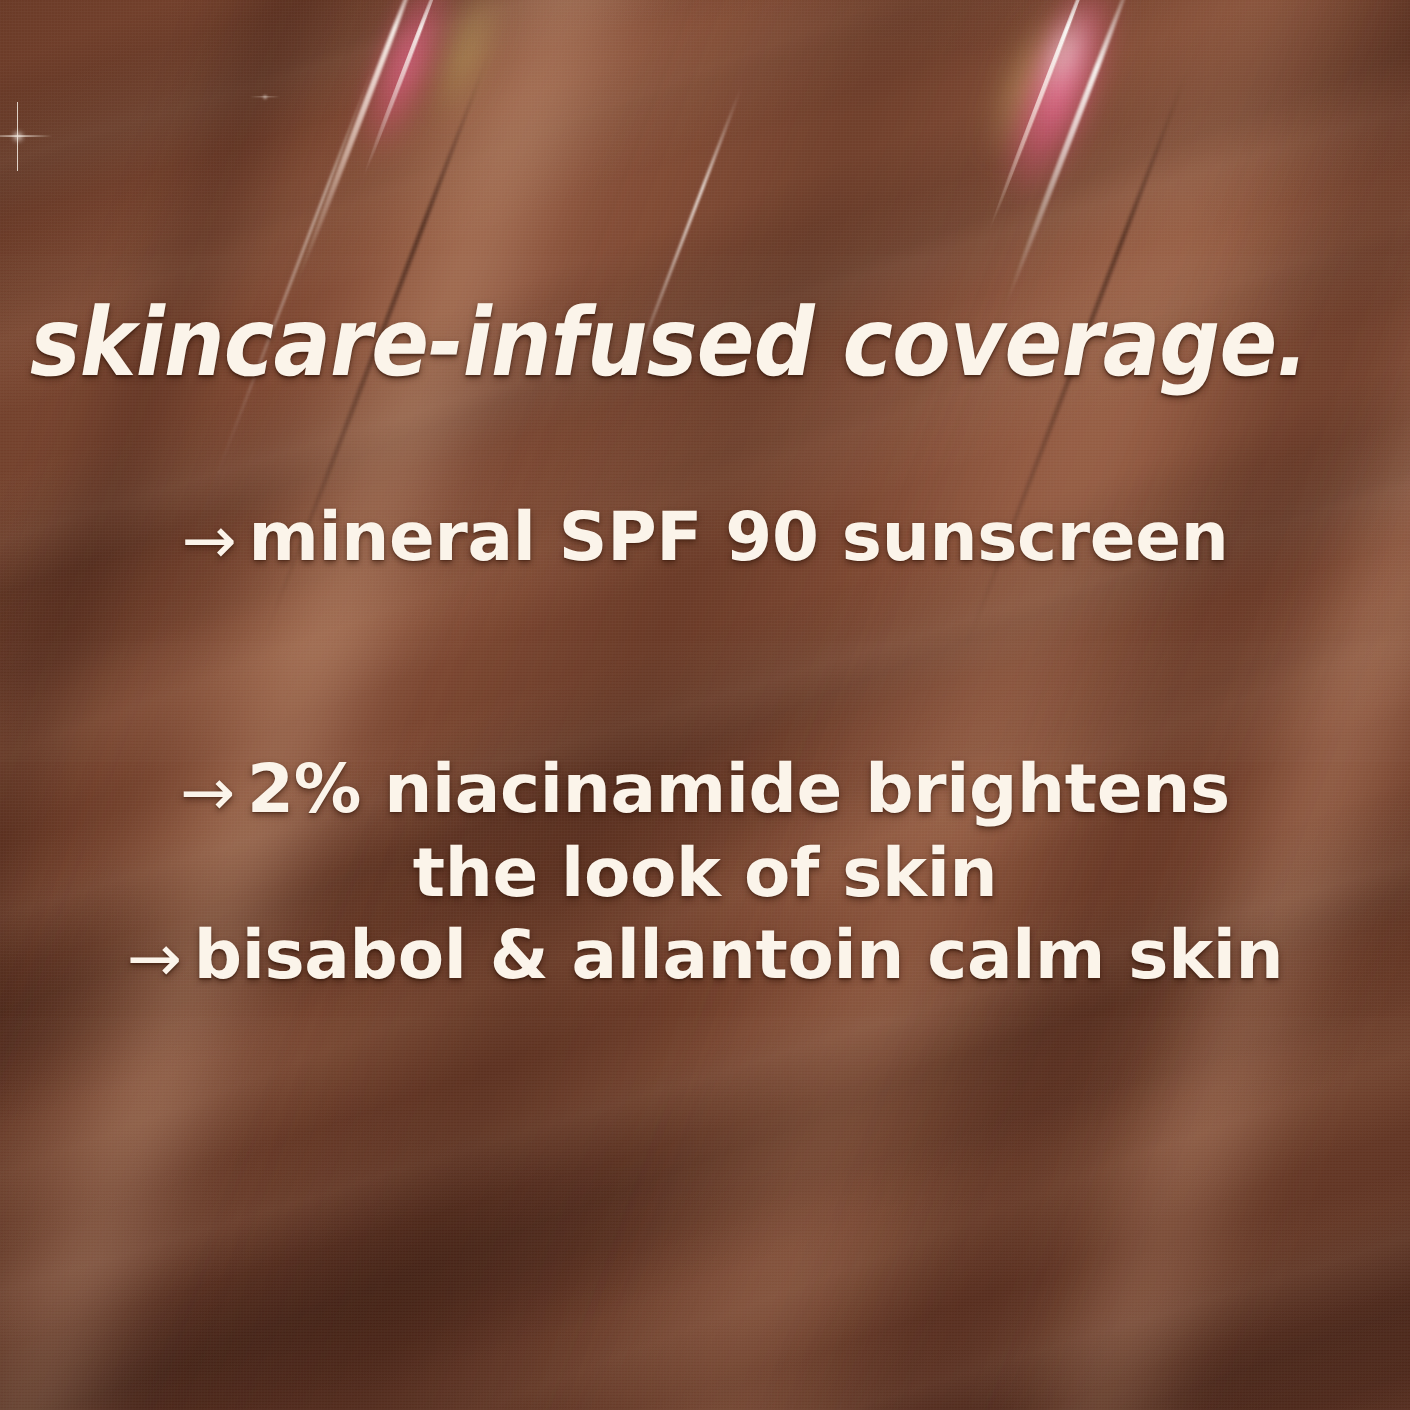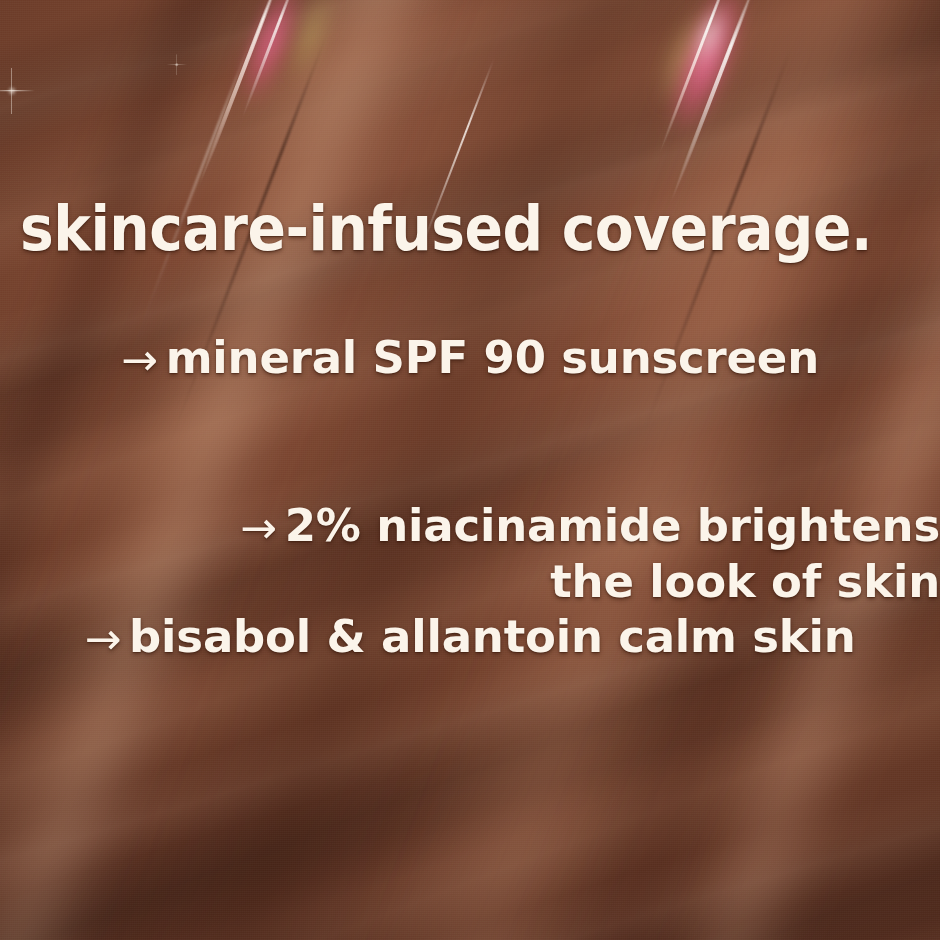--- a/index.html
+++ b/index.html
@@ -352,29 +352,29 @@
   </div>
   <div class="sparkle sparkle-2">
     <span class="sparkle-core"></span>
   </div>
 
   <div class="bg-layer bg-vignette"></div>
   <div class="bg-layer bg-grain"></div>
 
   <div class="content">
 
-    <div class="headline" style="font-size: 63px;">skincare-infused coverage.</div>
+    <div class="headline" style="font-size: 63px; font-style: italic;">skincare-infused coverage.</div>
 
     <div class="bullets">
 
       <div class="bullet bullet-1" style="font-size: 45px;">
         <span class="bullet-line"><span class="arrow-glyph" style="font-size: 44px;">→</span><span>mineral SPF 90 sunscreen</span></span>
       </div>
 
-      <div class="bullet bullet-2" style="font-size: 45px; text-align: right;">
+      <div class="bullet bullet-2" style="font-size: 45px;">
         <span class="bullet-line"><span class="arrow-glyph" style="font-size: 44px;">→</span><span>2% niacinamide brightens</span></span>
         <span class="bullet-line">the look of skin</span>
       </div>
 
       <div class="bullet bullet-3" style="font-size: 45px;">
         <span class="bullet-line"><span class="arrow-glyph" style="font-size: 44px;">→</span><span>bisabol &amp; allantoin calm skin</span></span>
       </div>
 
     </div>
   </div>

